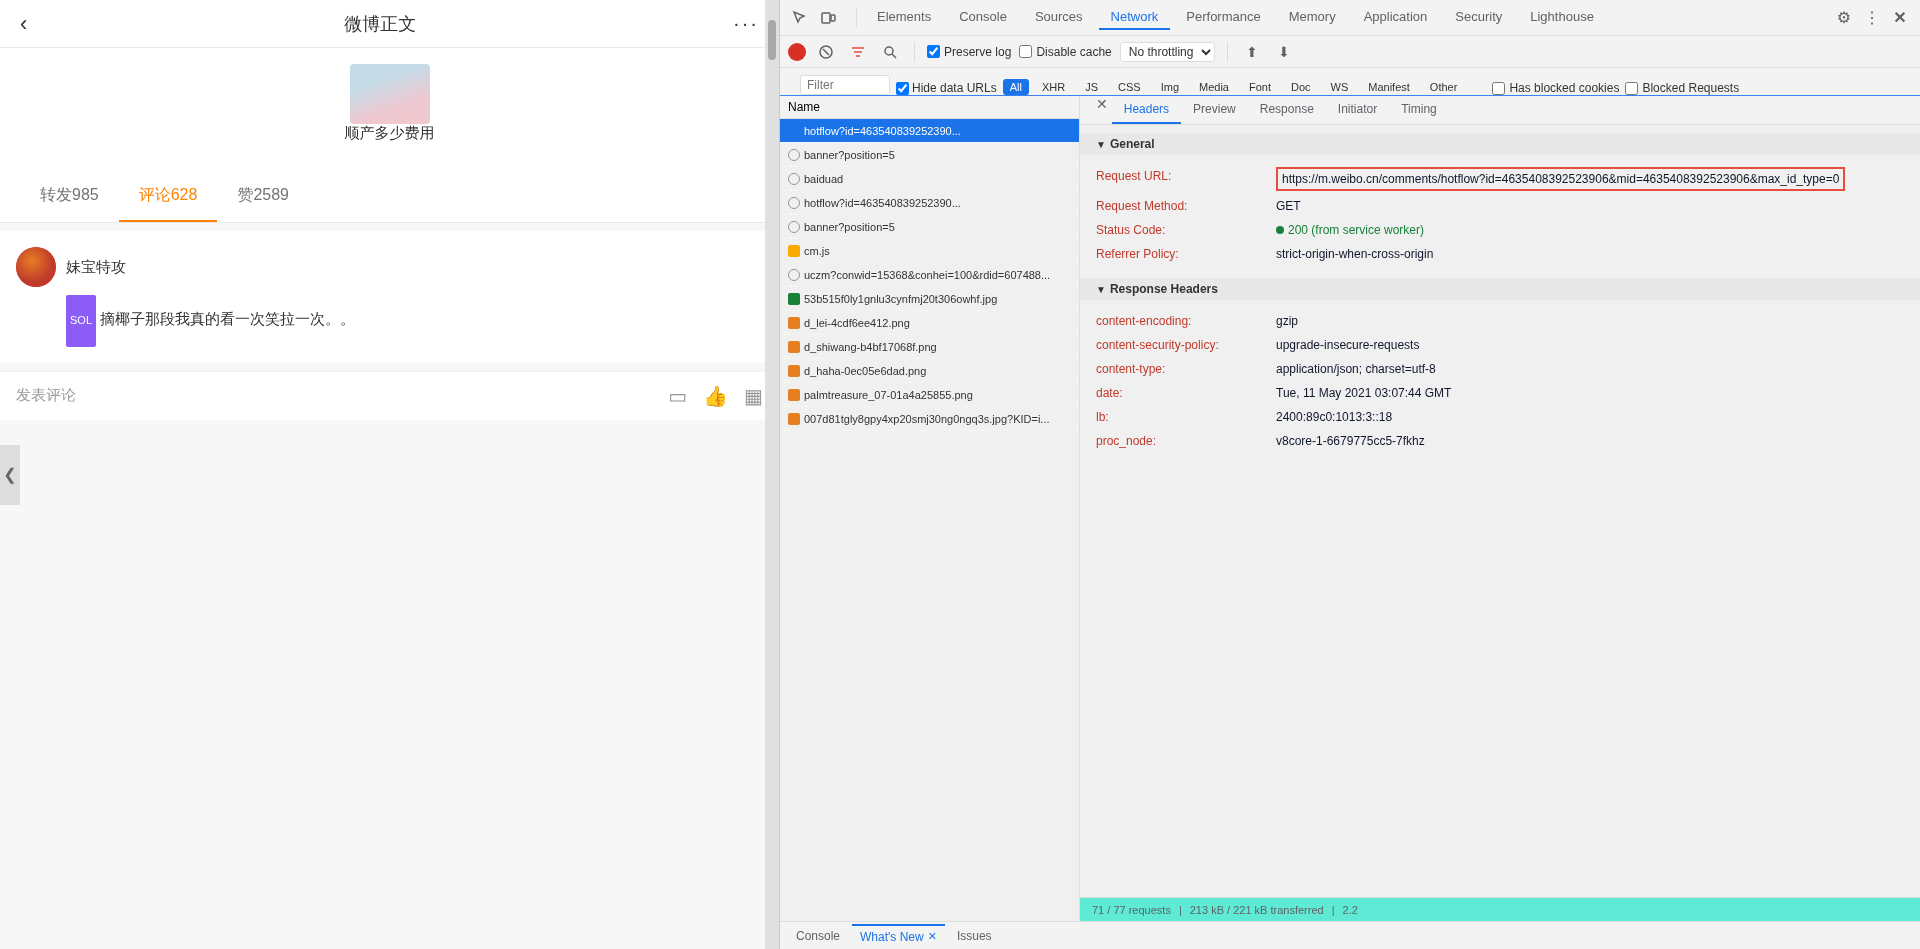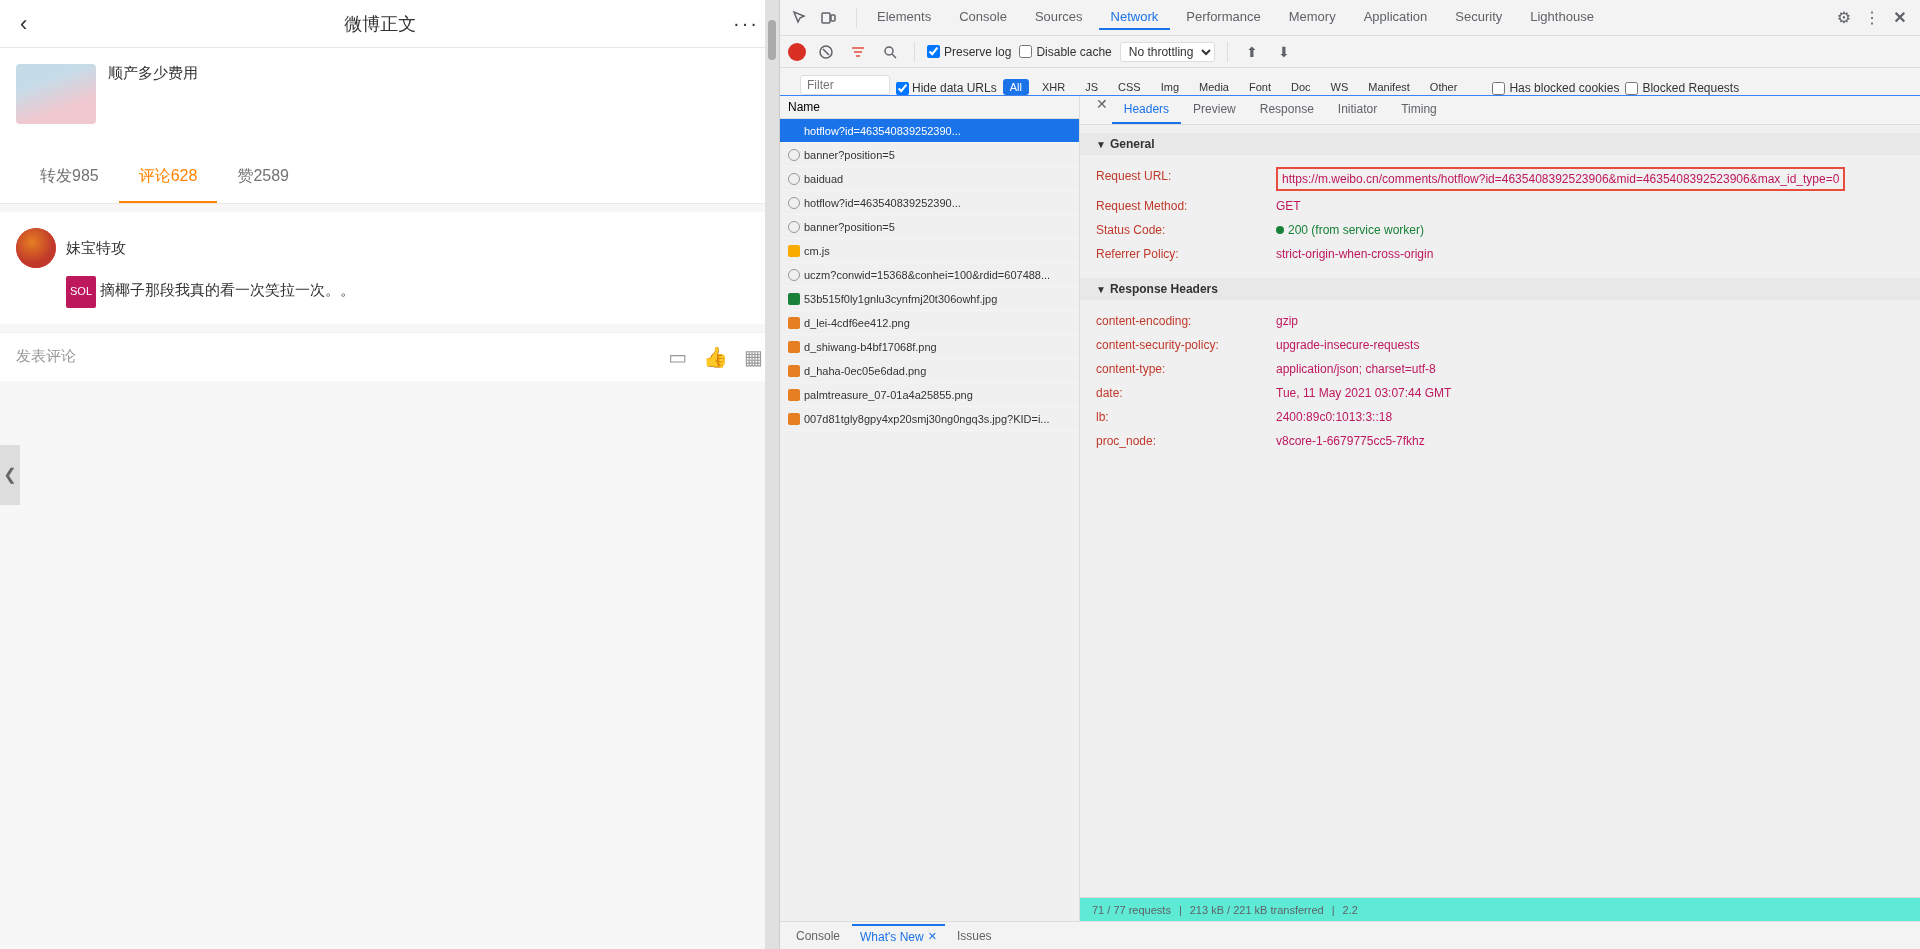--- a/index.html
+++ b/index.html
@@ -12,37 +12,37 @@
     .mobile-view { background: #fff; width: 780px; min-width: 780px; display: flex; flex-direction: column; border-right: 1px solid #ccc; position: relative; overflow: hidden; }
 
     .mobile-topbar { display: flex; align-items: center; justify-content: space-between; padding: 8px 20px; background: #fff; border-bottom: 1px solid #e8e8e8; height: 48px; }
     .mobile-topbar .back-btn { font-size: 22px; color: #333; cursor: pointer; }
     .mobile-topbar .title { font-size: 18px; color: #333; font-weight: normal; }
     .mobile-topbar .more-btn { font-size: 20px; color: #333; cursor: pointer; letter-spacing: 2px; }
 
     .mobile-content { flex: 1; overflow-y: auto; background: #f7f7f7; }
 
     .article-card { background: #fff; margin: 0; padding: 16px; }
-    .article-image-row { display: flex; align-items: flex-start; gap: 12px; margin-bottom: 12px; }
+    .article-image-row { display: flex; align-items: center; gap: 0; margin-bottom: 12px; flex-direction: column; }
     .article-thumb { width: 80px; height: 60px; background: linear-gradient(135deg, #b8d4e8 0%, #e8c4d0 100%); border-radius: 4px; overflow: hidden; }
     .article-thumb-inner { width: 100%; height: 100%; background: linear-gradient(160deg, #c5dce8 30%, #f0c8d0 70%); }
     .article-title-text { font-size: 15px; color: #333; }
 
     .tabs-row { display: flex; border-bottom: 1px solid #e8e8e8; background: #fff; padding: 0 20px; }
     .tab-item { padding: 14px 20px; font-size: 16px; color: #737373; cursor: pointer; position: relative; }
     .tab-item.active { color: #ff8200; border-bottom: 2px solid #ff8200; font-weight: 500; }
 
     .comment-section { background: #fff; margin-top: 8px; padding: 16px; }
     .comment-user { display: flex; align-items: center; gap: 10px; margin-bottom: 8px; }
     .avatar { width: 40px; height: 40px; border-radius: 50%; background: linear-gradient(135deg, #c0392b, #e74c3c); display: flex; align-items: center; justify-content: center; overflow: hidden; }
     .avatar-img { width: 100%; height: 100%; background: radial-gradient(circle at 40% 35%, #e67e22 0%, #c0392b 60%); border-radius: 50%; }
     .username { font-size: 15px; color: #333; font-weight: 500; }
 
     .comment-text { font-size: 15px; color: #333; line-height: 1.6; padding-left: 50px; }
-    .comment-badge { display: inline-block; background: #be185d; color: #fff; font-size: 11px; padding: 7px 4px; border-radius: 2px; margin-right: 4px; }
+    .comment-badge { display: inline-block; background: #8b5cf6; color: #fff; font-size: 11px; padding: 17px 4px; border-radius: 2px; margin-right: 4px; }
 
     .comment-input-row { display: flex; align-items: center; justify-content: space-between; padding: 12px 16px; background: #fff; margin-top: 8px; border-top: 1px solid #f0f0f0; }
     .comment-placeholder { font-size: 15px; color: #999; }
     .comment-actions { display: flex; gap: 16px; color: #999; font-size: 20px; }
 
     
     .mobile-scrollbar { width: 14px; background: #e0e0e0; position: absolute; right: 0; top: 0; bottom: 0; }
     .mobile-scrollbar-thumb { width: 8px; margin: 0 3px; height: 40px; background: #aaa; border-radius: 4px; margin-top: 20px; }
 
     .devtools-toolbar { display: flex; align-items: center; background: #f3f3f3; border-bottom: 1px solid #ddd; height: 36px; padding: 0 8px; gap: 4px; }
@@ -90,21 +90,21 @@
     .detail-tab.active { color: #1a73e8; border-bottom: 2px solid #1a73e8; }
     .close-tab-btn { margin-left: 4px; cursor: pointer; color: #5f6368; font-size: 14px; padding: 0 4px; }
 
     .detail-content { flex: 1; overflow-y: auto; padding: 8px 16px; font-size: 12px; }
 
     .section-header { display: flex; align-items: center; gap: 4px; cursor: pointer; padding: 4px 0; font-size: 12px; font-weight: 600; color: #333; border-bottom: 1px solid #eee; margin-bottom: 8px; background: #e8e8e8; padding: 4px 8px; margin: 0 -16px 8px -16px; padding-left: 16px; }
     .chevron { font-size: 10px; }
 
     .kv-row { display: flex; padding: 3px 0; line-height: 1.5; }
     .kv-key { color: #c0392b; font-weight: 500; min-width: 180px; flex-shrink: 0; }
-    .kv-value { color: #be185d; word-break: break-all; }
+    .kv-value { color: #0f172a; word-break: break-all; }
 
     .status-ok { color: #188038; }
     .status-dot { display: inline-block; width: 8px; height: 8px; border-radius: 50%; background: #188038; margin-right: 4px; }
 
     
     .status-bar { height: 24px; background: #5eead4; border-top: 1px solid #ddd; display: flex; align-items: center; padding: 1px 12px; font-size: 11px; color: #5f6368; gap: 8px; }
 
     
     .bottom-tabs { height: 28px; background: #f3f3f3; border-top: 1px solid #ddd; display: flex; align-items: center; padding: 0 8px; gap: 4px; }
     .bottom-tab { padding: 4px 8px; font-size: 12px; color: #5f6368; cursor: pointer; display: flex; align-items: center; gap: 4px; }

